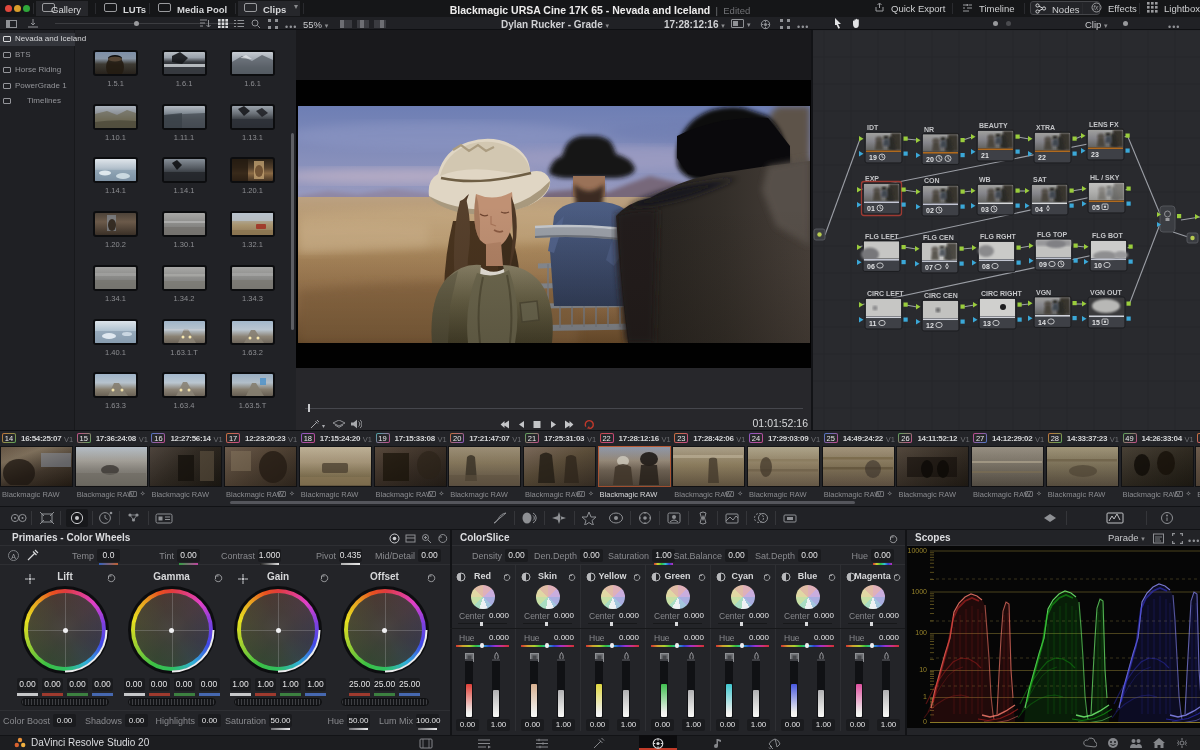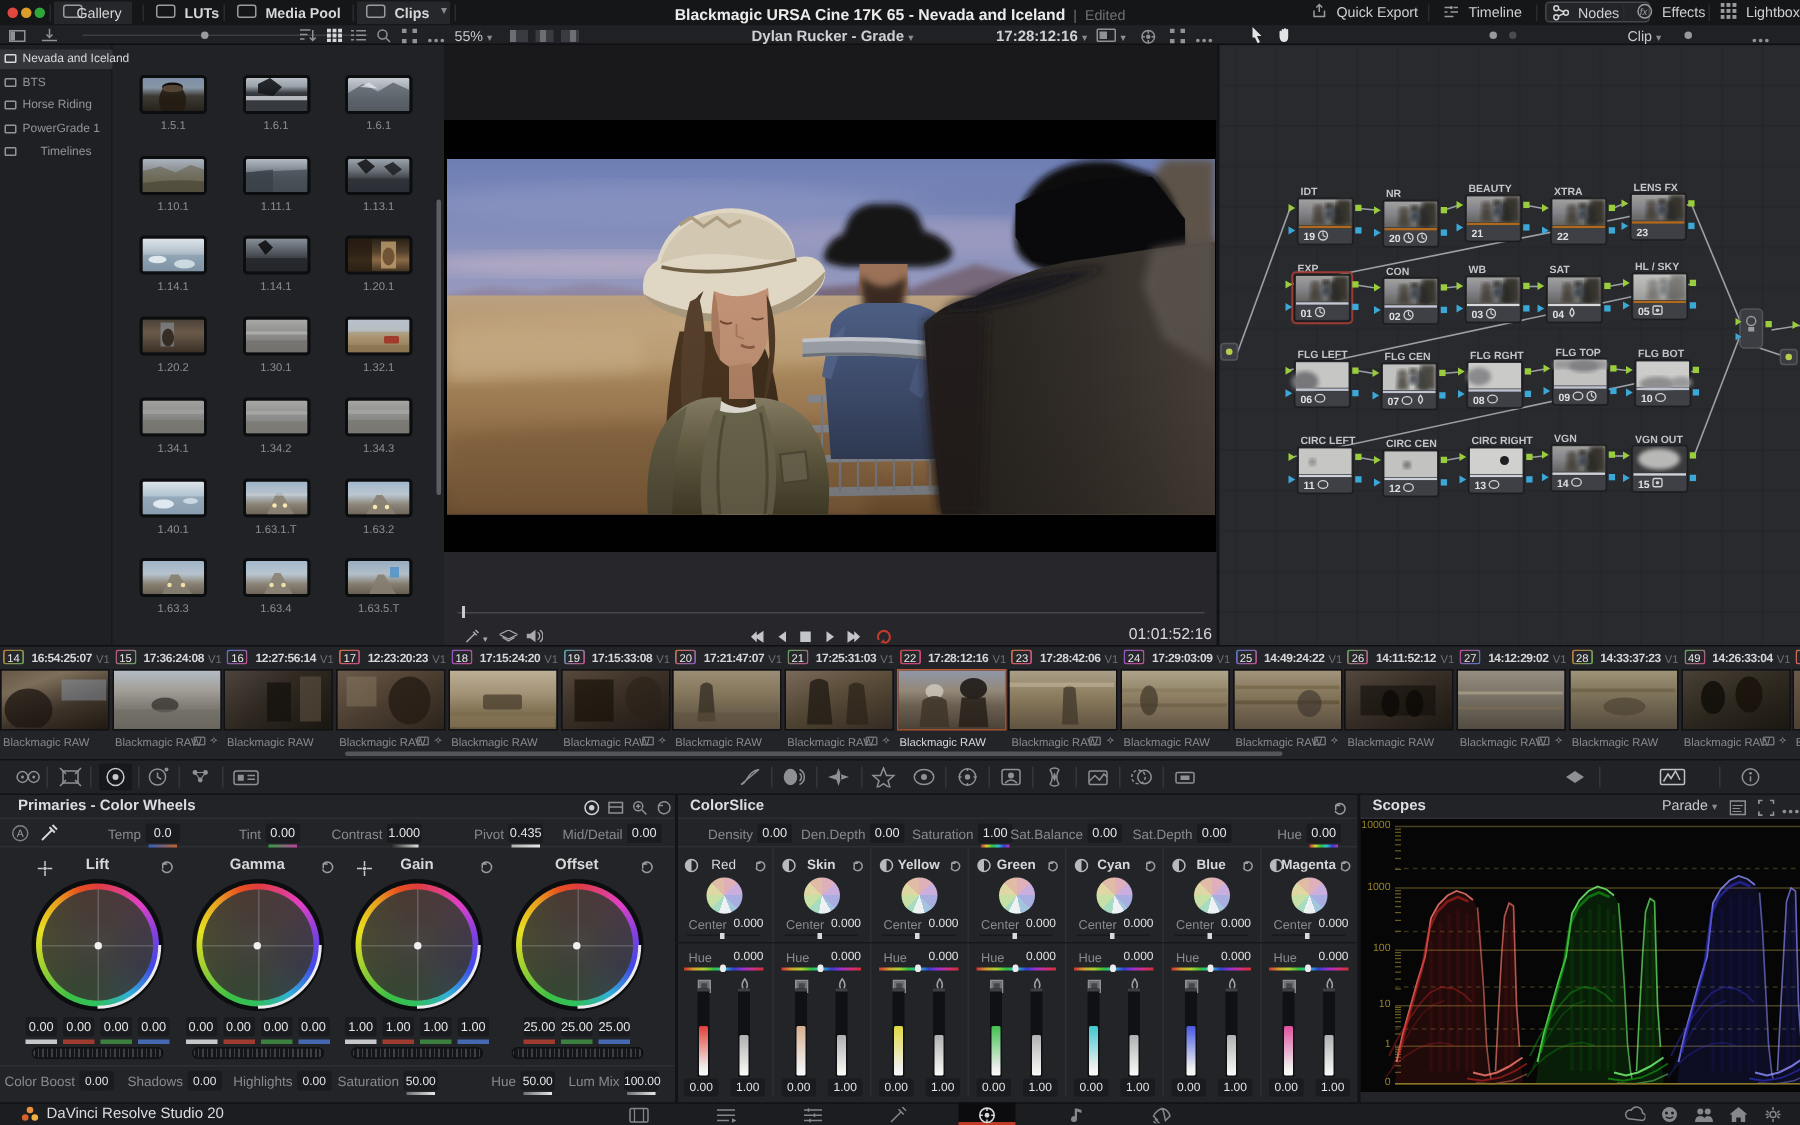--- a/index.html
+++ b/index.html
@@ -1507,21 +1507,21 @@
 <div class="abs" style="left:798px;top:549px;width:23px;height:13px;background:#1a1b1e;border-radius:2px;color:#e4e4e6;font-size:8.5px;text-align:center;line-height:13px;">0.00</div>
 <div class="abs" style="left:803px;top:551px;width:65px;text-align:right;color:#898a8e;font-size:9px;">Hue</div>
 <div class="abs" style="left:871px;top:549px;width:23px;height:13px;background:#1a1b1e;border-radius:2px;color:#e4e4e6;font-size:8.5px;text-align:center;line-height:13px;">0.00</div>
 <div class="abs" style="left:873px;top:562.5px;width:19px;height:2px;background:linear-gradient(90deg,#d03030,#d0d030,#30c040,#30c0d0,#3040d0,#c030c0);"></div>
 <div class="abs" style="left:456px;top:572px;width:10px;height:10px;">
       <svg width="10" height="10">
         <circle cx="5" cy="5" r="4" fill="none" stroke="#b8b9bc"></circle>
         <path d="M5 1 a4 4 0 0 0 0 8z" fill="#b8b9bc"></path>
       </svg>
     </div>
-<div class="abs" style="left:450px;top:571px;width:65px;text-align:center;color:#d6d7d9;font-size:9px;font-weight:normal;">Red</div>
+<div class="abs" style="left:450px;top:571px;width:65px;text-align:center;color:#d6d7d9;font-size:9px;font-weight:bold;">Red</div>
 <div class="abs" style="left:502px;top:572px;width:10px;height:10px;">
       <svg width="10" height="10">
         <path d="M2.5 3.5 a3 3 0 1 1 -0.5 3 M2.5 6.5 V3.5 h2.5" fill="none" stroke="#9a9b9e"></path>
       </svg>
     </div>
 <div class="abs" style="left:470.5px;top:585px;width:24px;height:24px;border-radius:50%;background:conic-gradient(from 0deg,#dfb0ba 0 45deg,#c9aede 45deg 90deg,#a9aee0 90deg 135deg,#a3c6de 135deg 180deg,#a8dcc2 180deg 225deg,#c6e0a6 225deg 270deg,#e0d8a4 270deg 315deg,#e0bca6 315deg 360deg);"></div>
 <div class="abs" style="left:470.5px;top:585px;width:24px;height:24px;border-radius:50%;background:conic-gradient(from 158deg, rgba(244,244,246,0.92) 0 40deg, rgba(244,244,246,0) 40deg);"></div>
 <div class="abs" style="left:459px;top:611px;color:#898a8e;font-size:8.5px;">Center</div>
 <div class="abs" style="left:483px;top:611px;width:26px;text-align:right;color:#e4e4e6;font-size:8px;">0.000</div>
 <div class="abs" style="left:458px;top:623px;width:49px;height:1px;background:#17181a;"></div>

